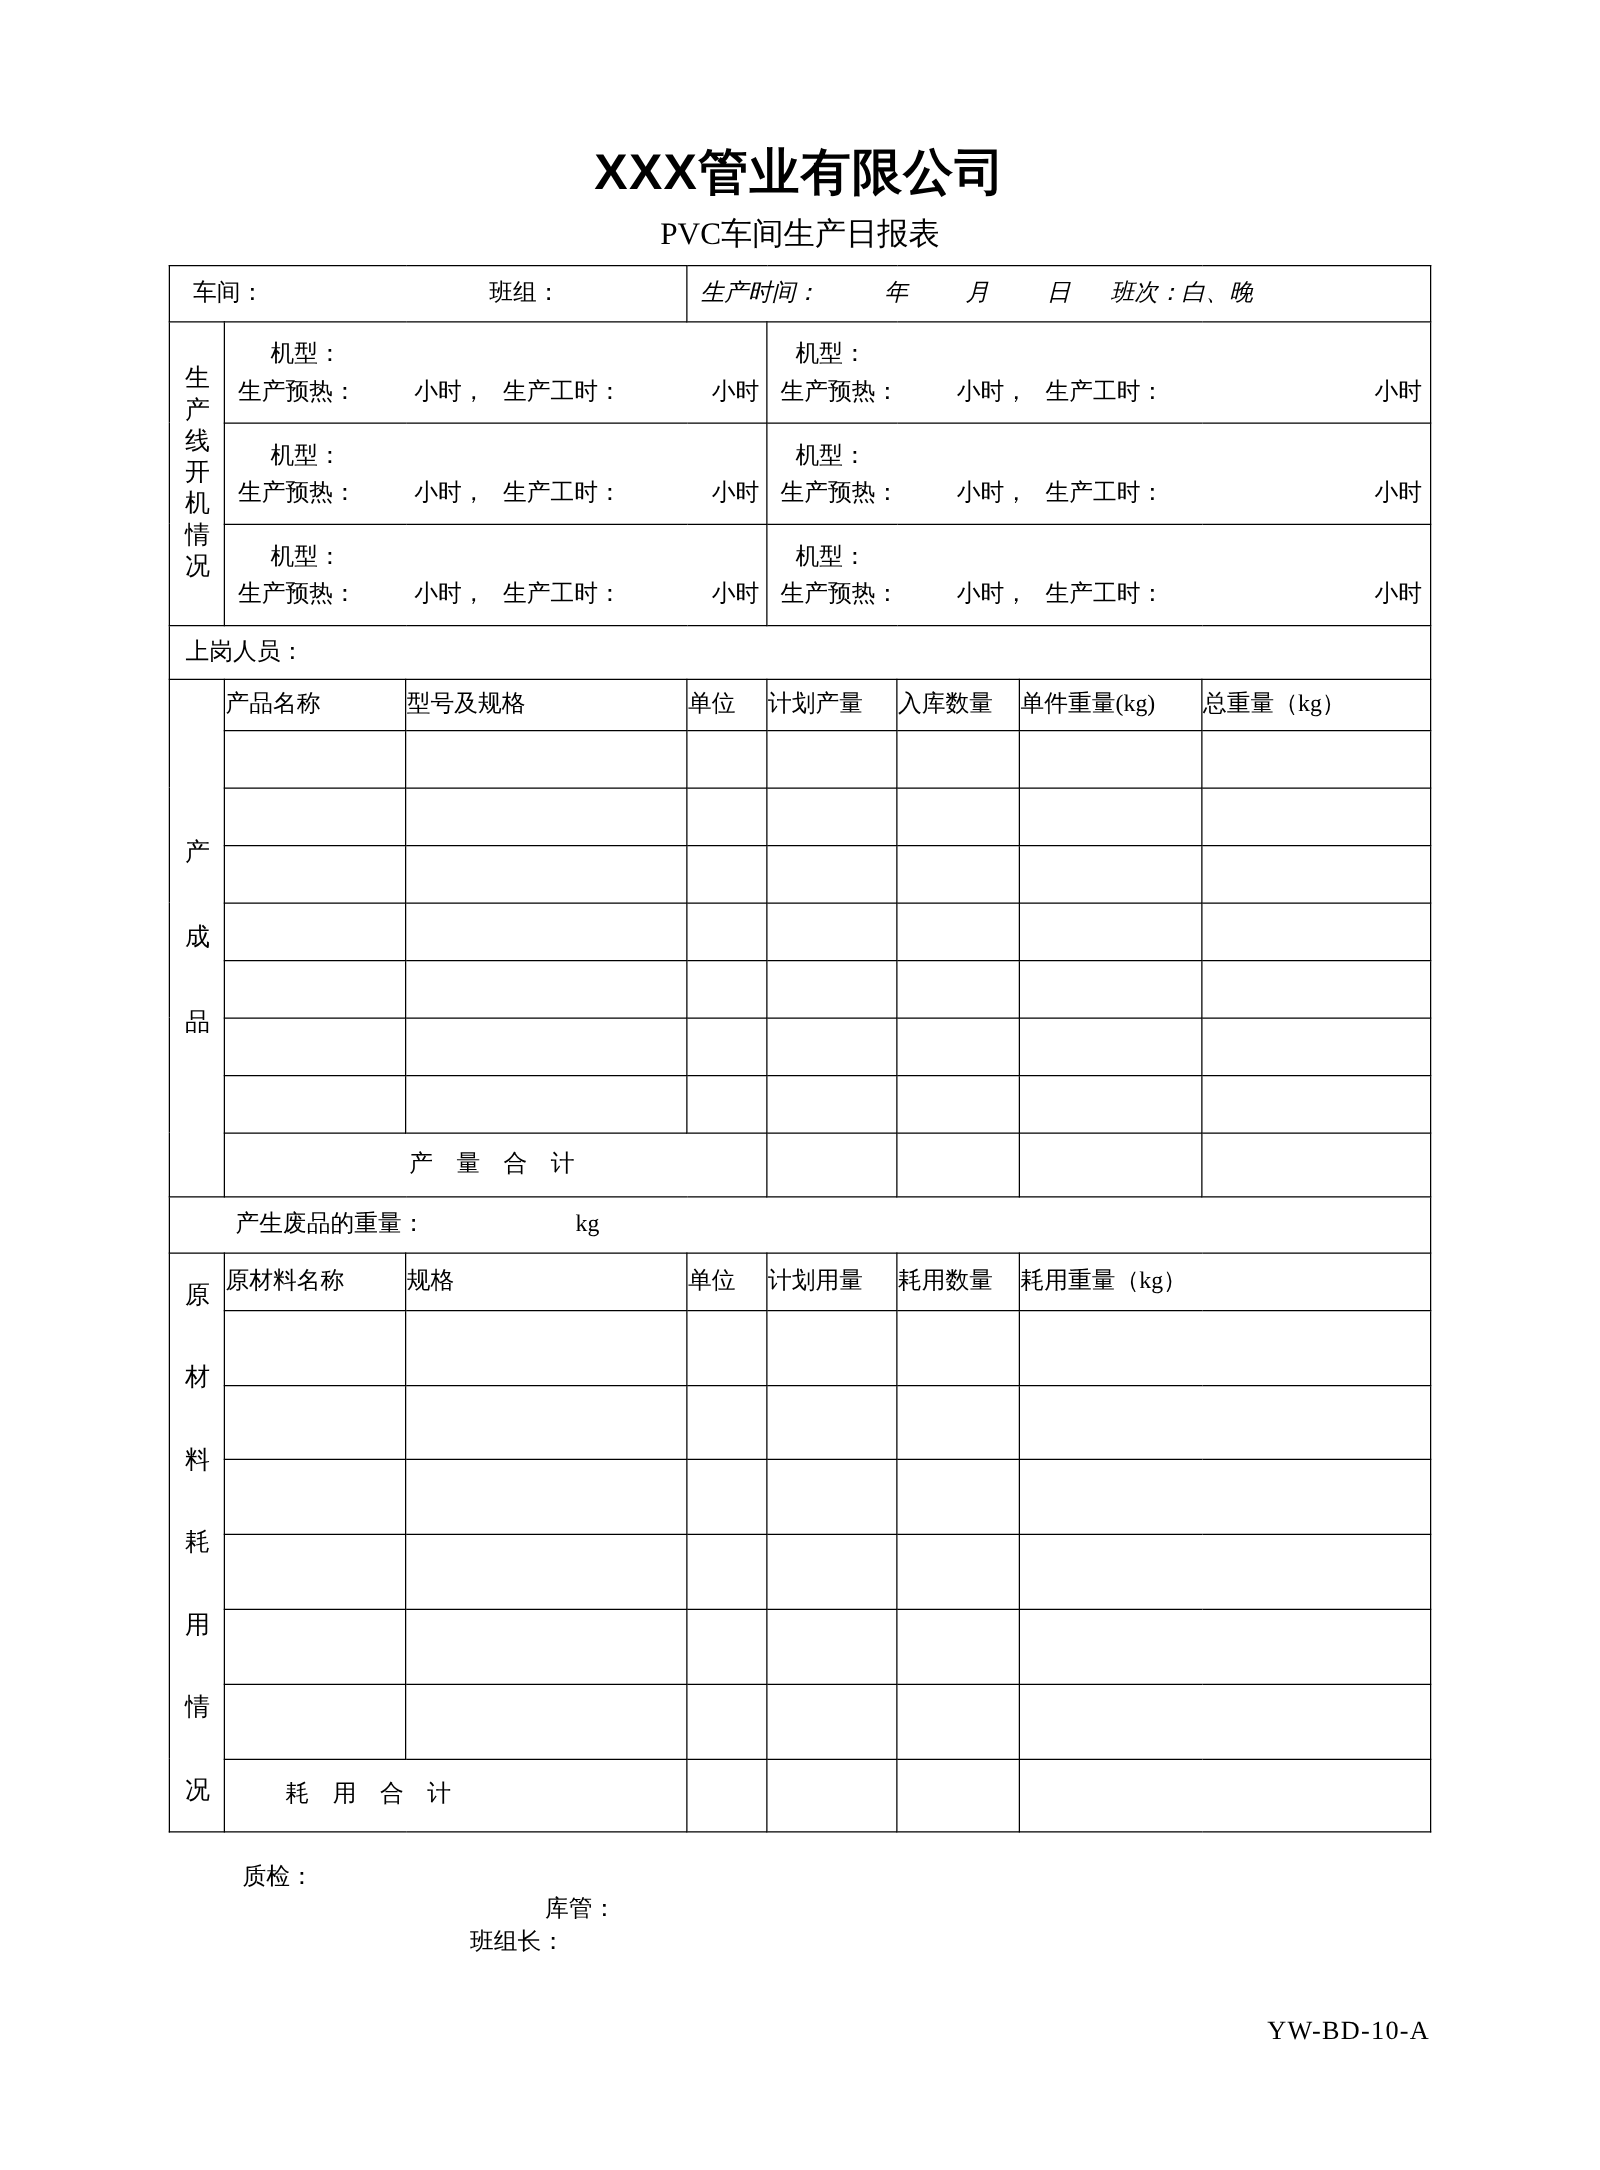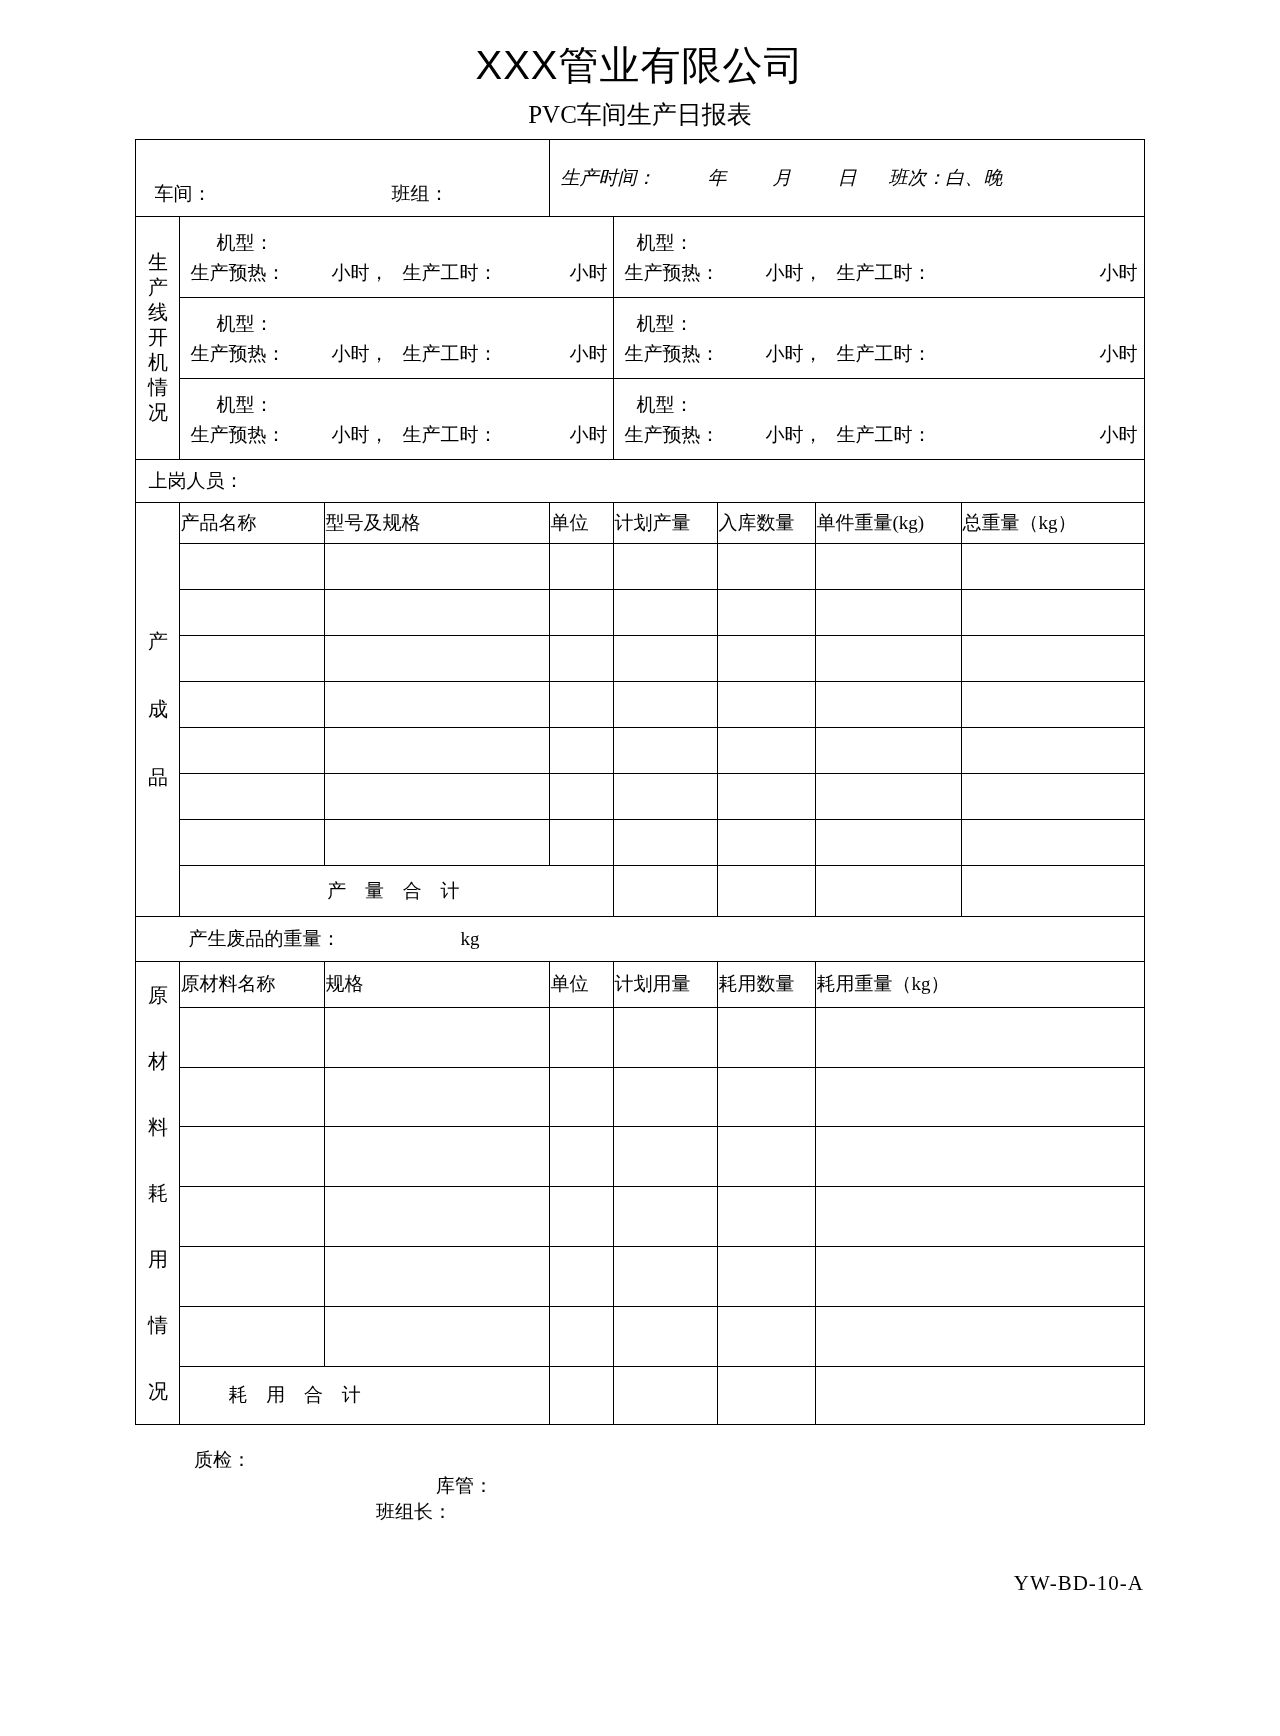--- a/index.html
+++ b/index.html
@@ -21,25 +21,25 @@
     height: 1736px;
     box-sizing: border-box;
     padding: 0;
     position: relative;
   }
 
   
   .company-title {
     text-align: center;
     font-family: "Liberation Sans", "DejaVu Sans", sans-serif;
-    font-weight: normal;
+    font-weight: bold;
     font-size: 40px;
     letter-spacing: 1px;
     margin: 0;
-    padding-top: 43px;
+    padding-top: 116px;
     line-height: 1.1;
   }
   .form-title {
     text-align: center;
     font-family: "Liberation Serif", "DejaVu Serif", serif;
     font-size: 25px;
     margin: 0;
     padding-top: 14px;
     padding-bottom: 10px;
     line-height: 1.1;
@@ -140,21 +140,20 @@
     display: flex;
     align-items: center;
     white-space: nowrap;
   }
 
   
   .info-left {
     display: flex;
     white-space: nowrap;
     padding-left: 18px;
-    margin-top: 32px;
   }
   .info-left .b { margin-left: 180px; }
   .info-right {
     display: flex;
     white-space: nowrap;
     padding-left: 10px;
     padding-right: 6px;
     font-style: italic;
   }
   .info-right .y { margin-left: 52px; }

